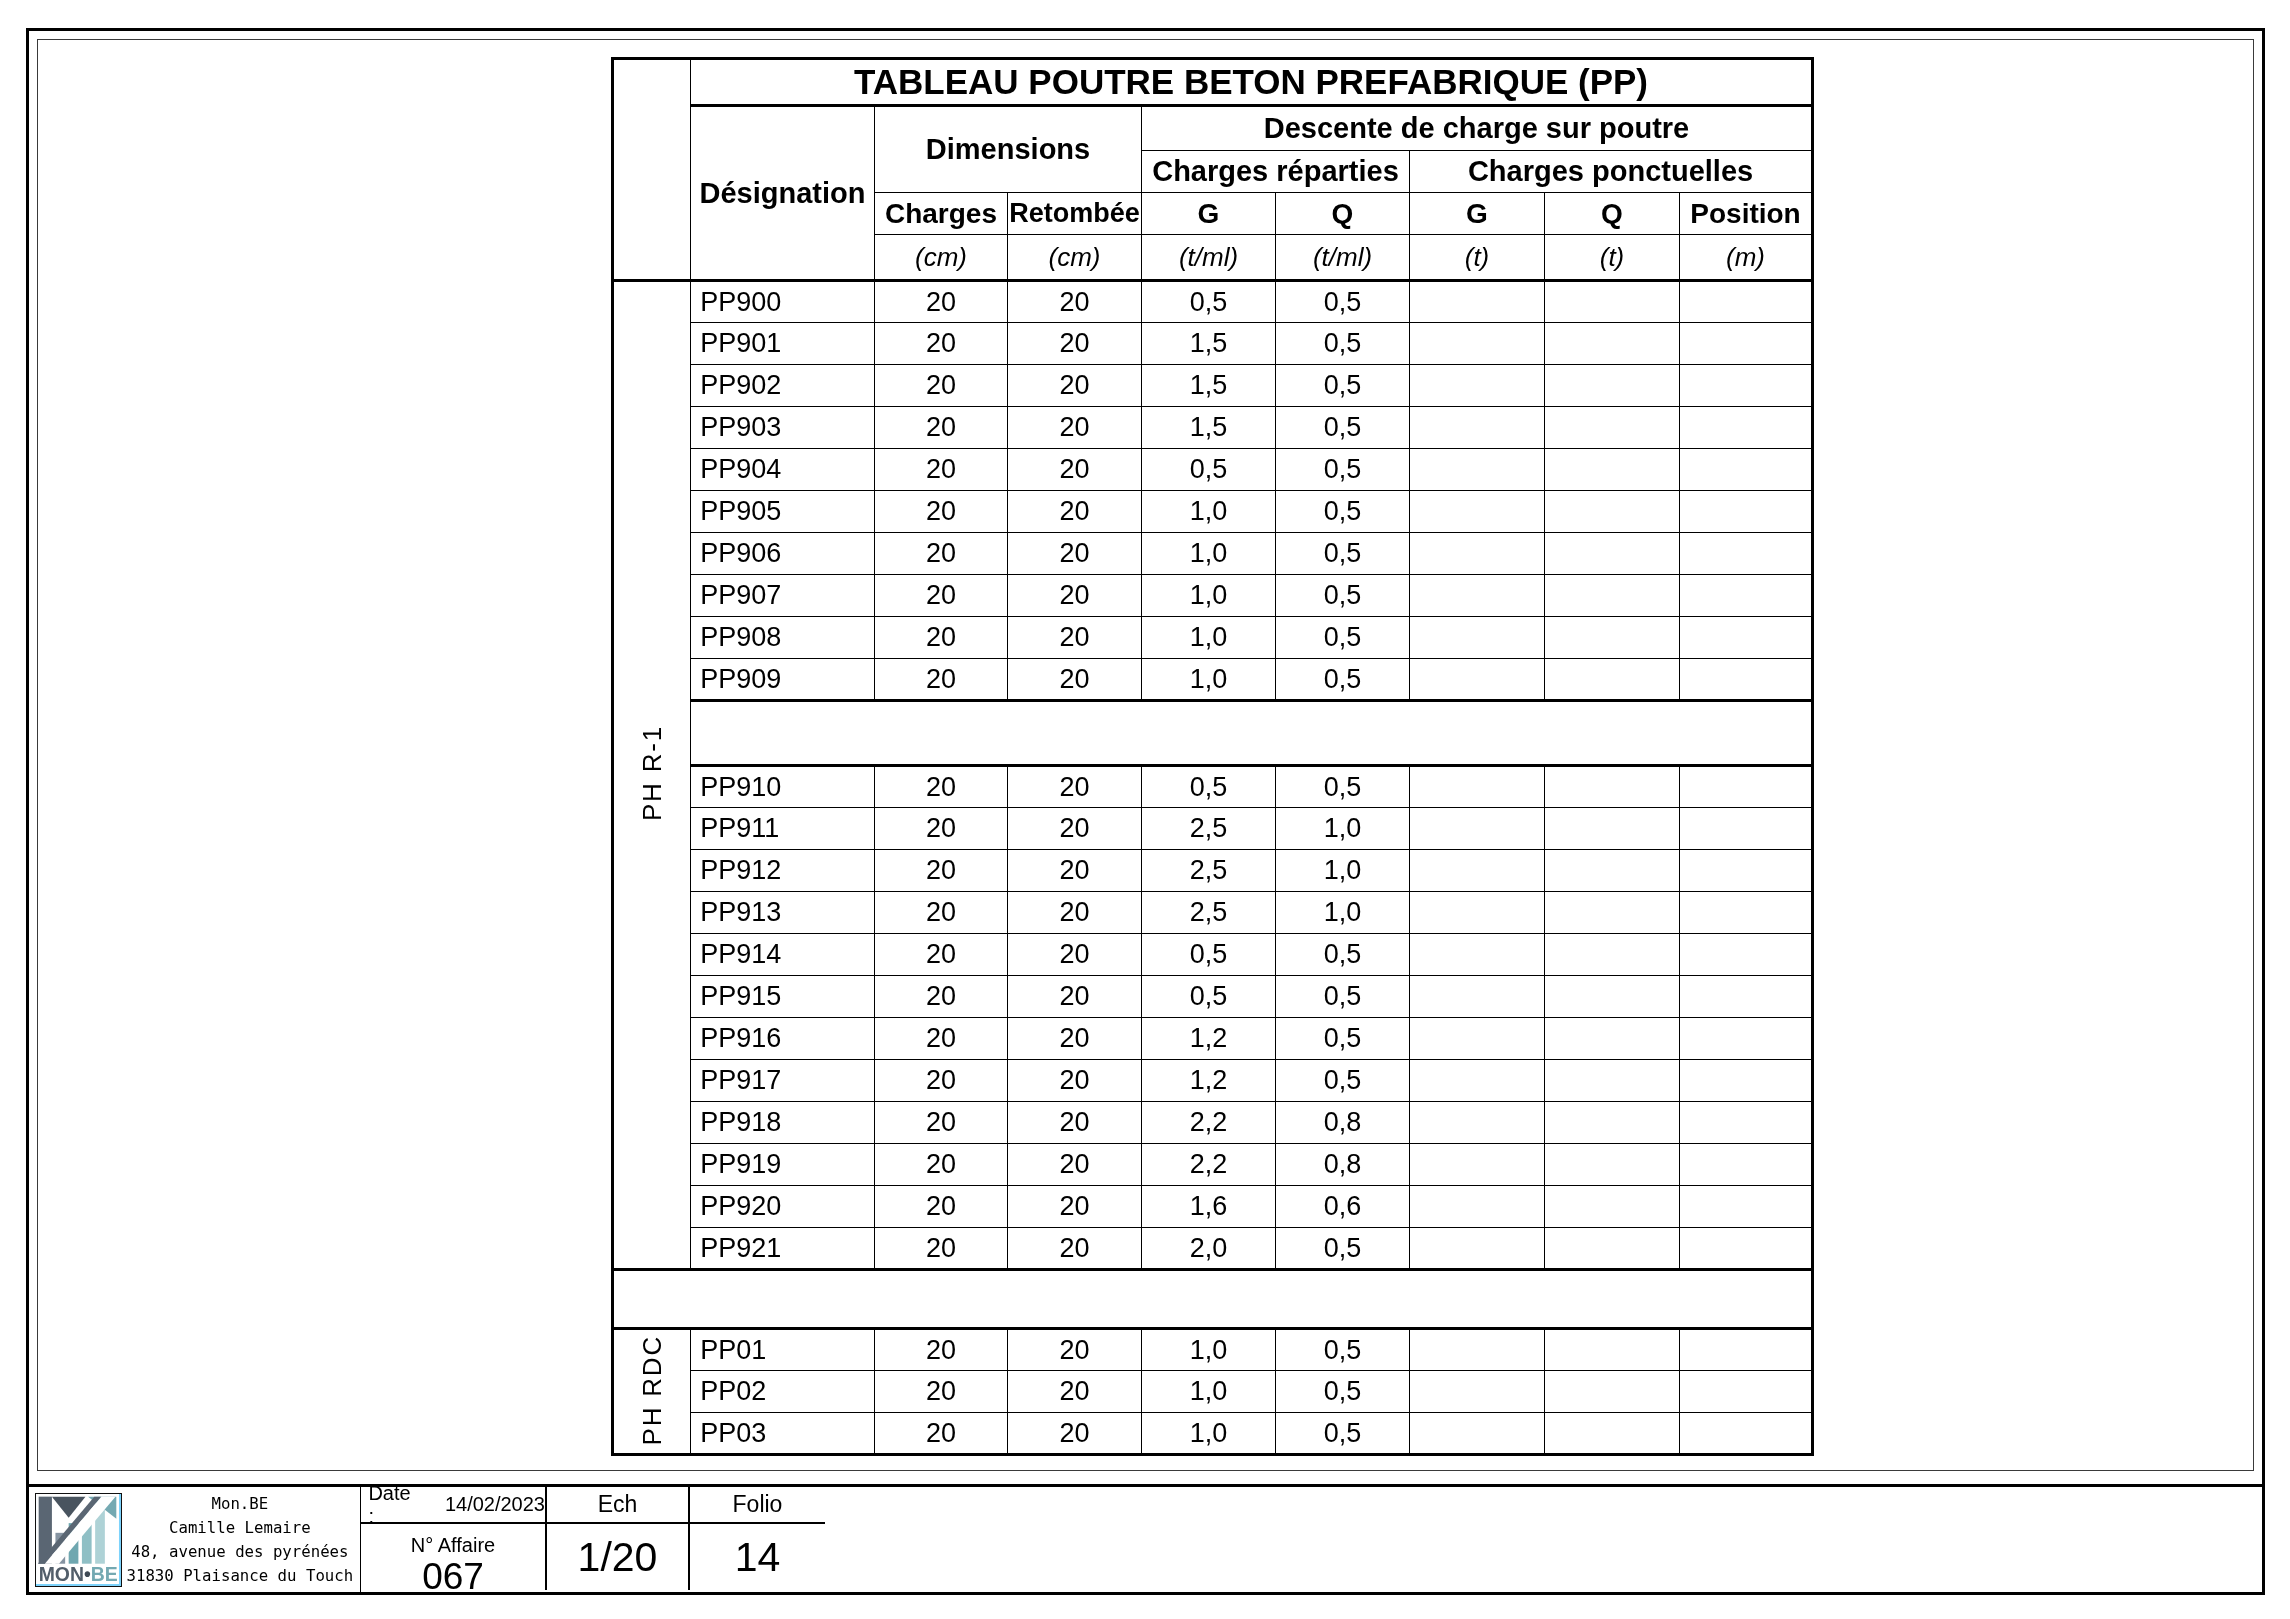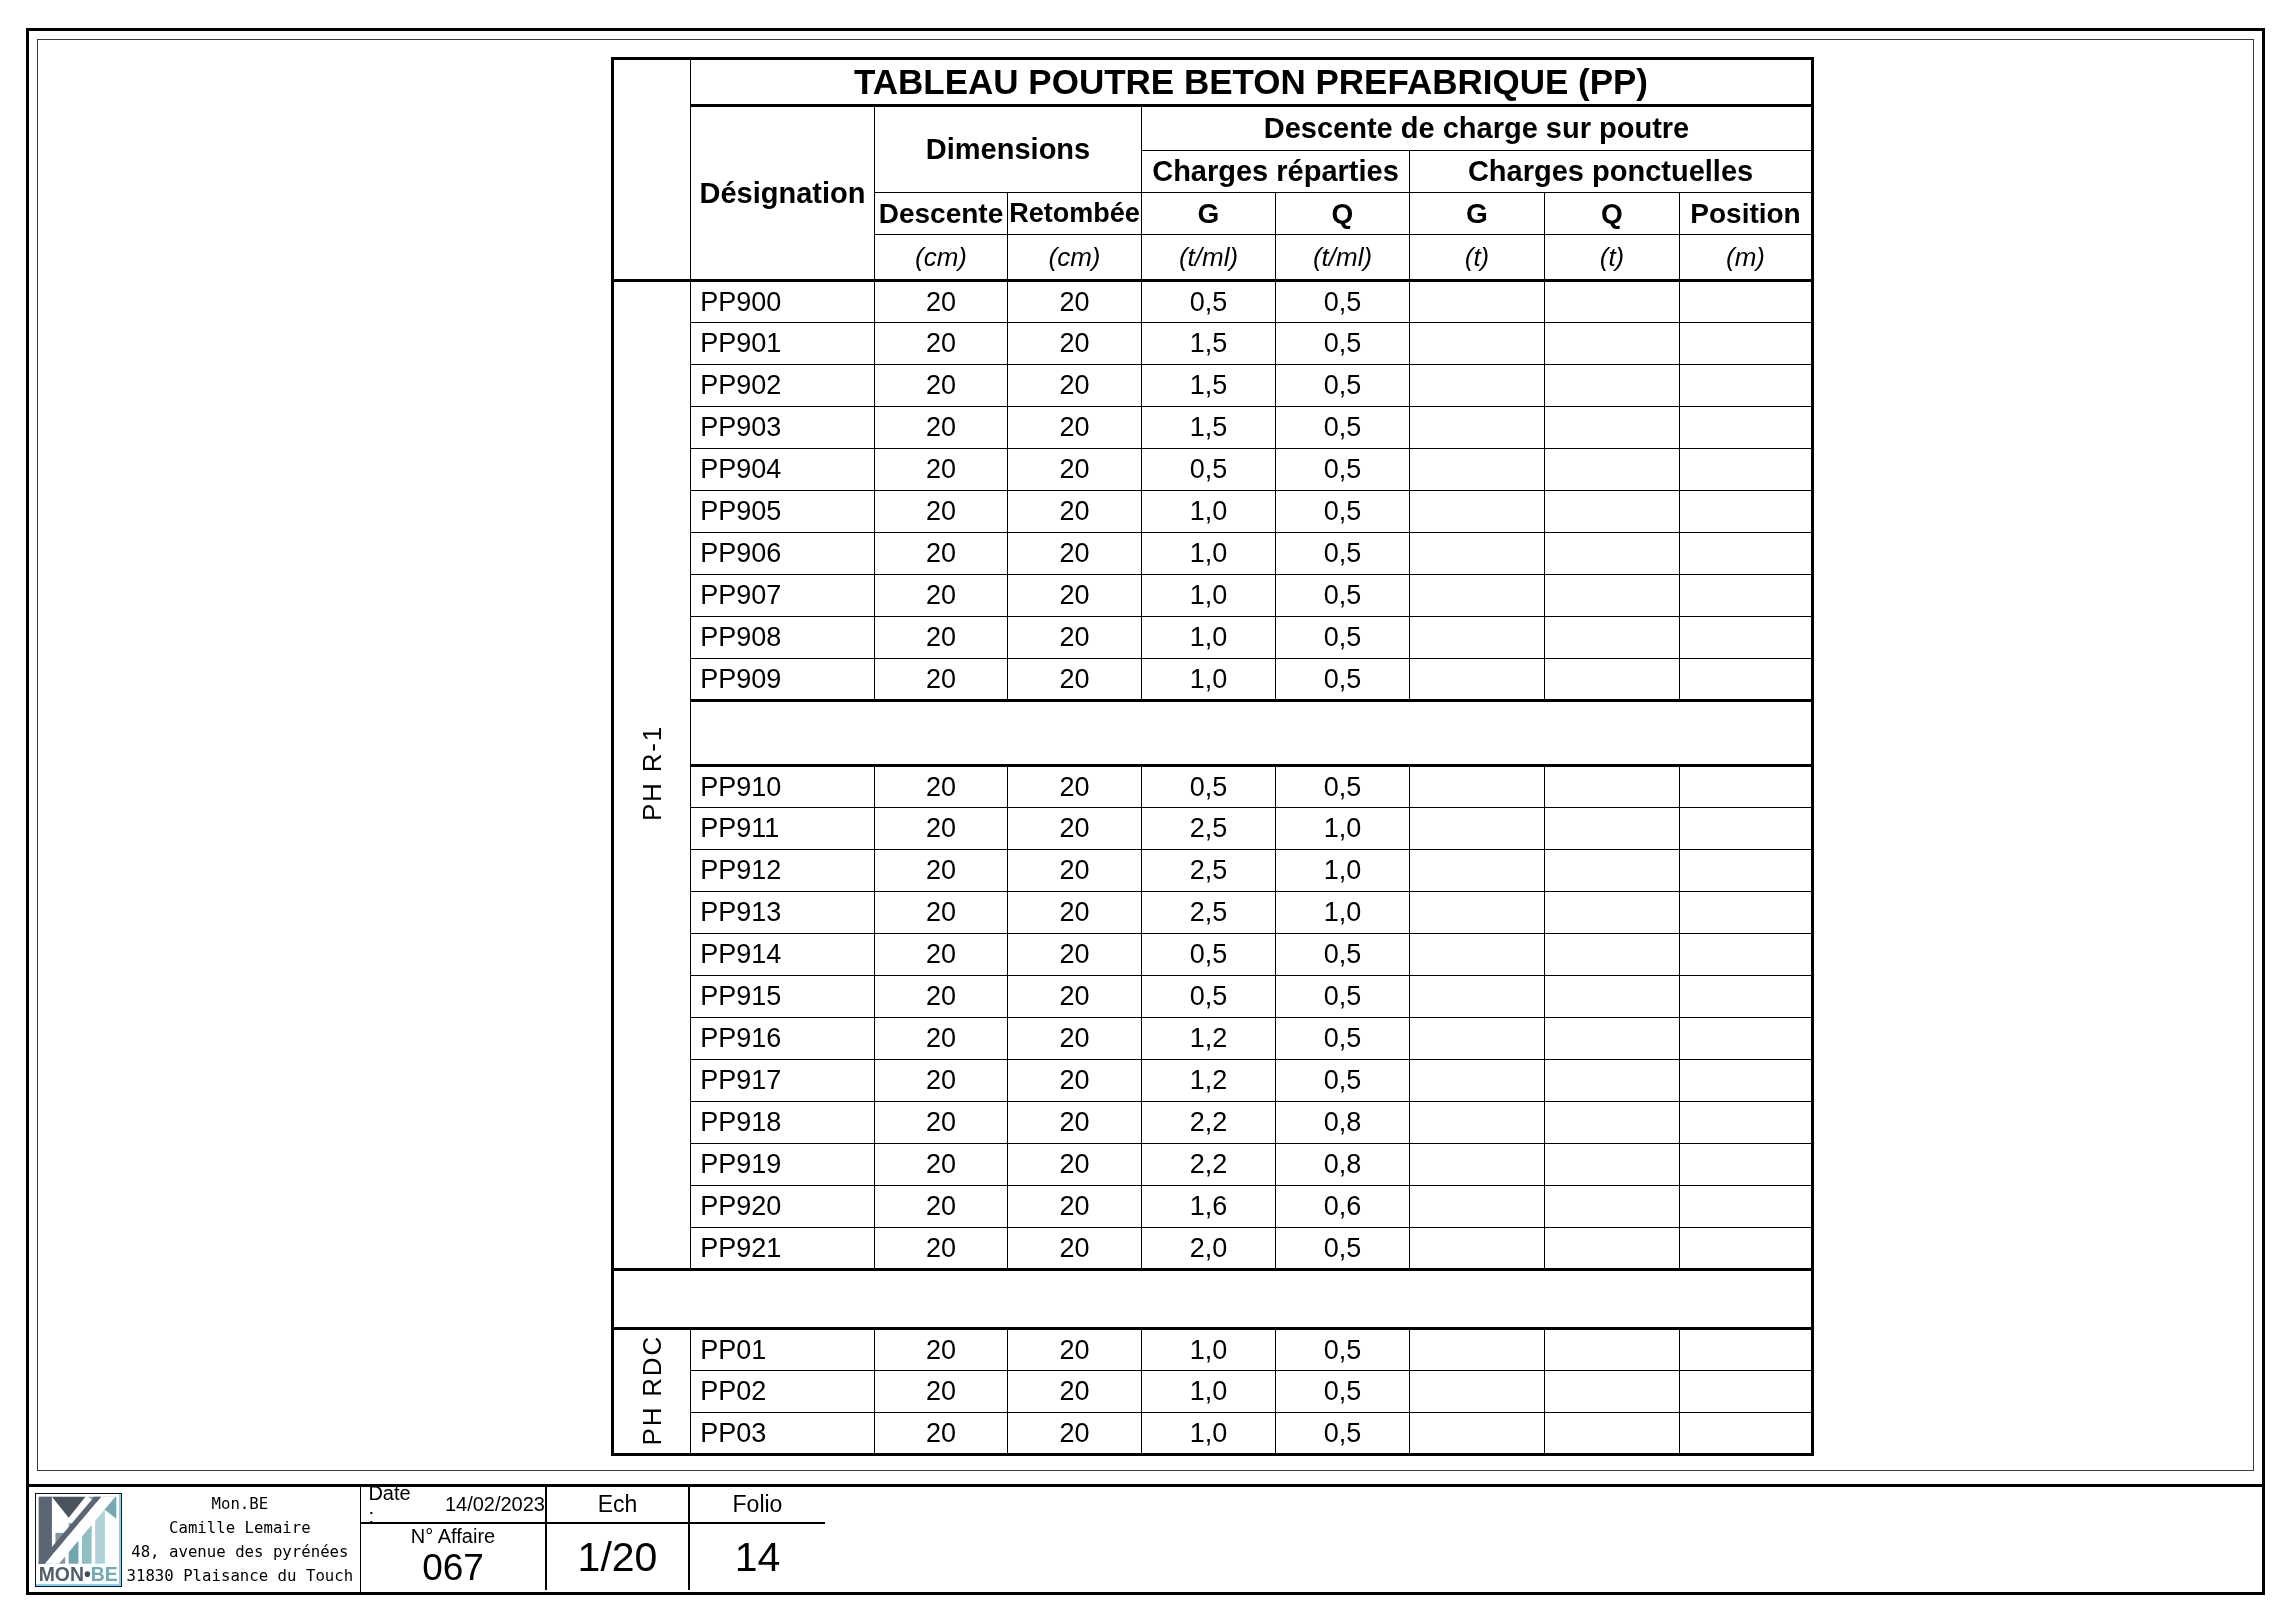--- a/index.html
+++ b/index.html
@@ -73,21 +73,21 @@
     flex:1 1 auto; border-right:2.8px solid #000; display:flex; align-items:center;
     font-size:63px; letter-spacing:-1.8px; white-space:nowrap; overflow:visible;
     padding-left:1.8px; text-indent:-26px; z-index:2;
   }
   .tb-right { flex:0 0 463px; display:grid; grid-template-columns:184px 143px 137px; grid-template-rows:35px 68px; }
   .tb-cell { display:flex; align-items:center; justify-content:center; }
   .tb-cell.bl { border-left:2.8px solid #000; }
   .tb-cell.bt { border-top:2.8px solid #000; }
   .date-cell { justify-content:flex-start; padding-left:7.4px; font-size:20px; gap:26px;border-radius:14px; }
   .hdr-small { font-size:23px; }
-  .affaire-cell { flex-direction:column; justify-content:flex-start; padding-top:1px; }
+  .affaire-cell { flex-direction:column; justify-content:flex-start; padding-top:10px; }
   .affaire-label { font-size:20px; line-height:22px; }
   .affaire-value { font-size:37px; line-height:41px; }
   .big-value { font-size:41px; }
 </style>
 </head>
 <body>
 
 <div class="page">
 
   <div class="outer-frame"></div>
@@ -113,21 +113,21 @@
       <tr class="r-h2">
         <th class="designation-cell" rowspan="4">Désignation</th>
         <th class="h-bold" colspan="2" rowspan="2">Dimensions</th>
         <th class="h-bold" colspan="5">Descente de charge sur poutre</th>
       </tr>
       <tr class="r-h3">
         <th class="h-bold" colspan="2">Charges réparties</th>
         <th class="h-bold" colspan="3">Charges ponctuelles</th>
       </tr>
       <tr class="r-h4">
-        <th class="h-col">Descente</th>
+        <th class="h-col">Charges</th>
         <th class="h-col" style="font-size:27px">Retombée</th>
         <th class="h-col">G</th>
         <th class="h-col">Q</th>
         <th class="h-col">G</th>
         <th class="h-col">Q</th>
         <th class="h-col">Position</th>
       </tr>
       <tr class="r-units">
         <th class="unit-cell">(cm)</th>
         <th class="unit-cell">(cm)</th>

